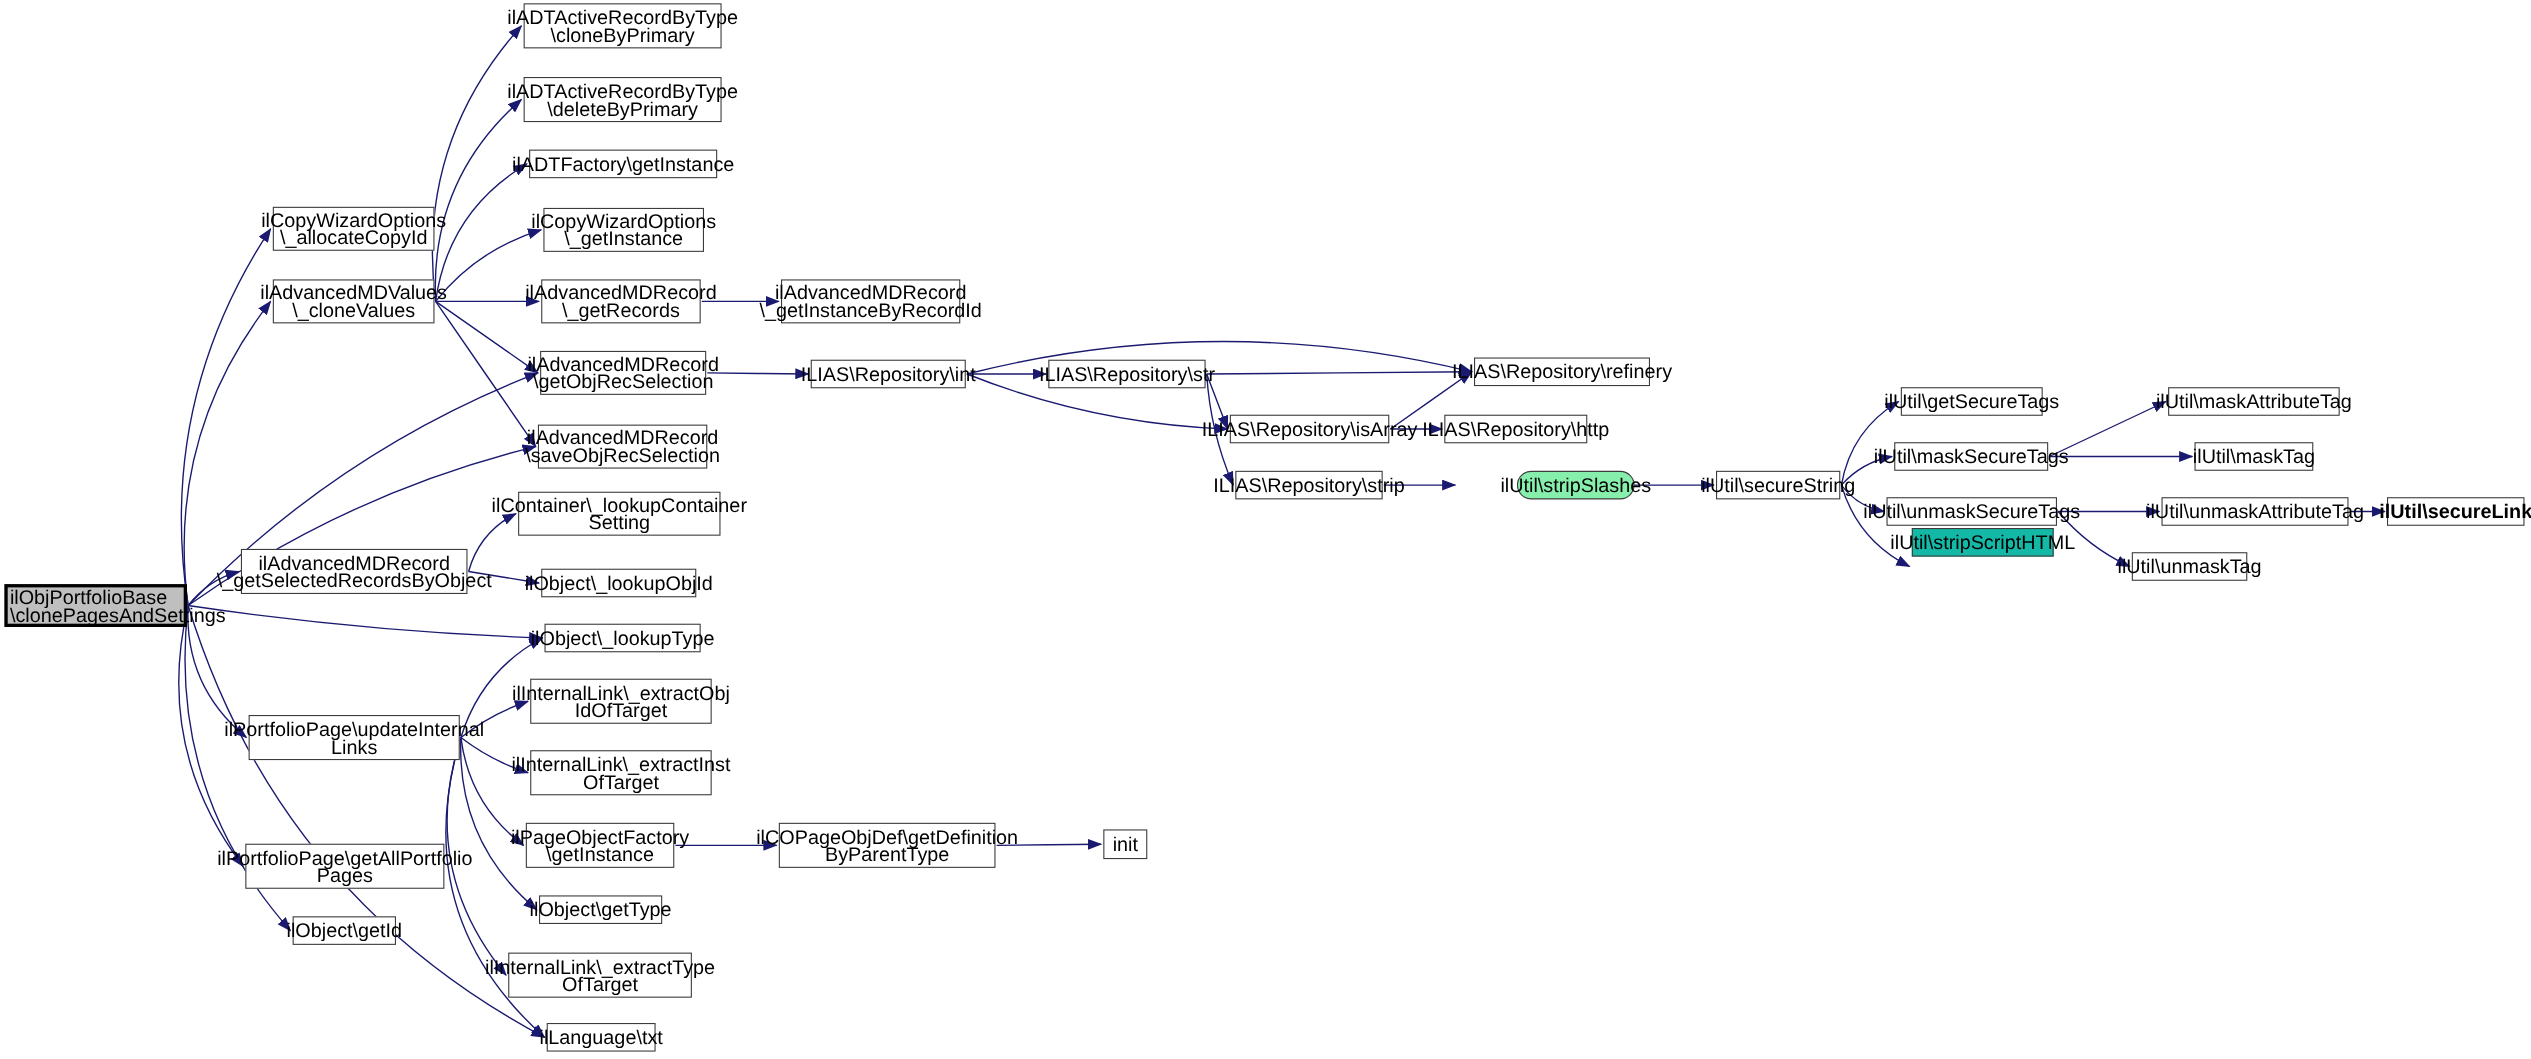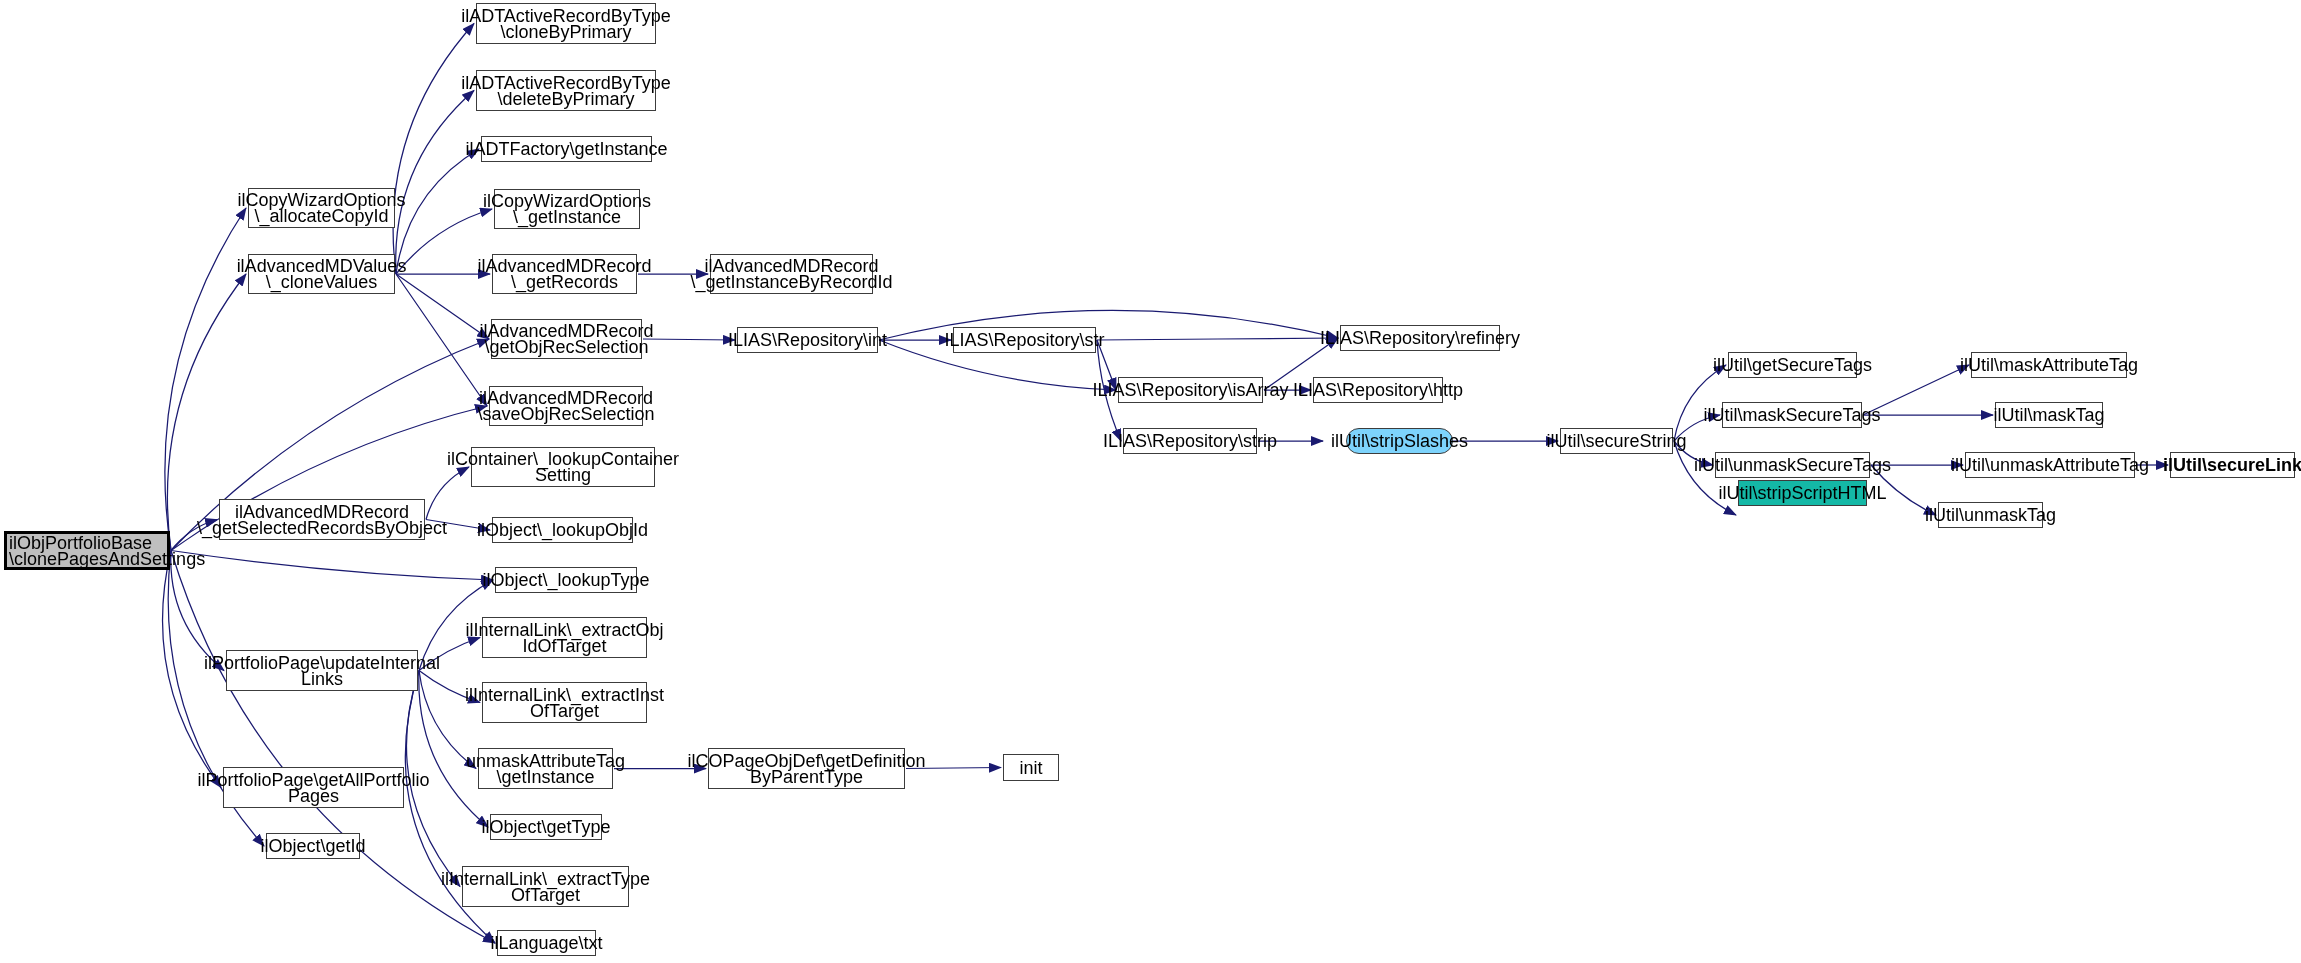--- a/index.html
+++ b/index.html
@@ -150,21 +150,21 @@
         <span>OfTarget</span>
       </div>
       <div class="node" style="left: 223px; top: 767px; width: 181px; height: 41px; border-color: rgb(60, 60, 60); background: rgb(255, 255, 255); color: rgb(0, 0, 0);">
         <span>ilPortfolioPage\getAllPortfolio</span>
         <span>Pages</span>
       </div>
       <div class="node" style="left: 266px; top: 833px; width: 94px; height: 26px; border-color: rgb(60, 60, 60); background: rgb(255, 255, 255); color: rgb(0, 0, 0);">
         <span>ilObject\getId</span>
       </div>
       <div class="node" style="left: 478px; top: 748px; width: 135px; height: 41px; border-color: rgb(60, 60, 60); background: rgb(255, 255, 255); color: rgb(0, 0, 0);">
-        <span>unmaskAttributeTag</span>
+        <span>ilPageObjectFactory</span>
         <span>\getInstance</span>
       </div>
       <div class="node" style="left: 490px; top: 814px; width: 112px; height: 26px; border-color: rgb(60, 60, 60); background: rgb(255, 255, 255); color: rgb(0, 0, 0);">
         <span>ilObject\getType</span>
       </div>
       <div class="node" style="left: 462px; top: 866px; width: 167px; height: 41px; border-color: rgb(60, 60, 60); background: rgb(255, 255, 255); color: rgb(0, 0, 0);">
         <span>ilInternalLink\_extractType</span>
         <span>OfTarget</span>
       </div>
       <div class="node" style="left: 497px; top: 930px; width: 99px; height: 26px; border-color: rgb(60, 60, 60); background: rgb(255, 255, 255); color: rgb(0, 0, 0);">
@@ -174,39 +174,39 @@
         <span>ilAdvancedMDRecord</span>
         <span>\_getInstanceByRecordId</span>
       </div>
       <div class="node" style="left: 737px; top: 327px; width: 141px; height: 26px; border-color: rgb(60, 60, 60); background: rgb(255, 255, 255); color: rgb(0, 0, 0);">
         <span>ILIAS\Repository\int</span>
       </div>
       <div class="node" style="left: 708px; top: 748px; width: 197px; height: 41px; border-color: rgb(60, 60, 60); background: rgb(255, 255, 255); color: rgb(0, 0, 0);">
         <span>ilCOPageObjDef\getDefinition</span>
         <span>ByParentType</span>
       </div>
-      <div class="node" style="left: 1003px; top: 754px; width: 56px; height: 27px; border-color: rgb(60, 60, 60); background: rgb(255, 255, 255); color: rgb(0, 0, 0);">
+      <div class="node" style="left: 1003px; top: 754px; width: 40px; height: 27px; border-color: rgb(60, 60, 60); background: rgb(255, 255, 255); color: rgb(0, 0, 0);">
         <span>init</span>
       </div>
       <div class="node" style="left: 953px; top: 327px; width: 143px; height: 26px; border-color: rgb(60, 60, 60); background: rgb(255, 255, 255); color: rgb(0, 0, 0);">
         <span>ILIAS\Repository\str</span>
       </div>
       <div class="node" style="left: 1118px; top: 377px; width: 145px; height: 26px; border-color: rgb(60, 60, 60); background: rgb(255, 255, 255); color: rgb(0, 0, 0);">
         <span>ILIAS\Repository\isArray</span>
       </div>
       <div class="node" style="left: 1123px; top: 428px; width: 134px; height: 26px; border-color: rgb(60, 60, 60); background: rgb(255, 255, 255); color: rgb(0, 0, 0);">
         <span>ILIAS\Repository\strip</span>
       </div>
       <div class="node" style="left: 1340px; top: 325px; width: 160px; height: 26px; border-color: rgb(60, 60, 60); background: rgb(255, 255, 255); color: rgb(0, 0, 0);">
         <span>ILIAS\Repository\refinery</span>
       </div>
       <div class="node" style="left: 1313px; top: 377px; width: 130px; height: 26px; border-color: rgb(60, 60, 60); background: rgb(255, 255, 255); color: rgb(0, 0, 0);">
         <span>ILIAS\Repository\http</span>
       </div>
-      <div class="node" style="left: 1346px; top: 428px; width: 107px; height: 26px; border-color: rgb(60, 60, 60); background: #7dd3fc; color: rgb(0, 0, 0); border-radius: 13px;">
+      <div class="node" style="left: 1379px; top: 428px; width: 107px; height: 26px; border-color: rgb(60, 60, 60); background: #86efac; color: rgb(0, 0, 0); border-radius: 13px;">
         <span>ilUtil\stripSlashes</span>
       </div>
       <div class="node" style="left: 1560px; top: 428px; width: 113px; height: 26px; border-color: rgb(60, 60, 60); background: rgb(255, 255, 255); color: rgb(0, 0, 0);">
         <span>ilUtil\secureString</span>
       </div>
       <div class="node" style="left: 1728px; top: 352px; width: 129px; height: 26px; border-color: rgb(60, 60, 60); background: rgb(255, 255, 255); color: rgb(0, 0, 0);">
         <span>ilUtil\getSecureTags</span>
       </div>
       <div class="node" style="left: 1722px; top: 402px; width: 140px; height: 26px; border-color: rgb(60, 60, 60); background: rgb(255, 255, 255); color: rgb(0, 0, 0);">
         <span>ilUtil\maskSecureTags</span>

